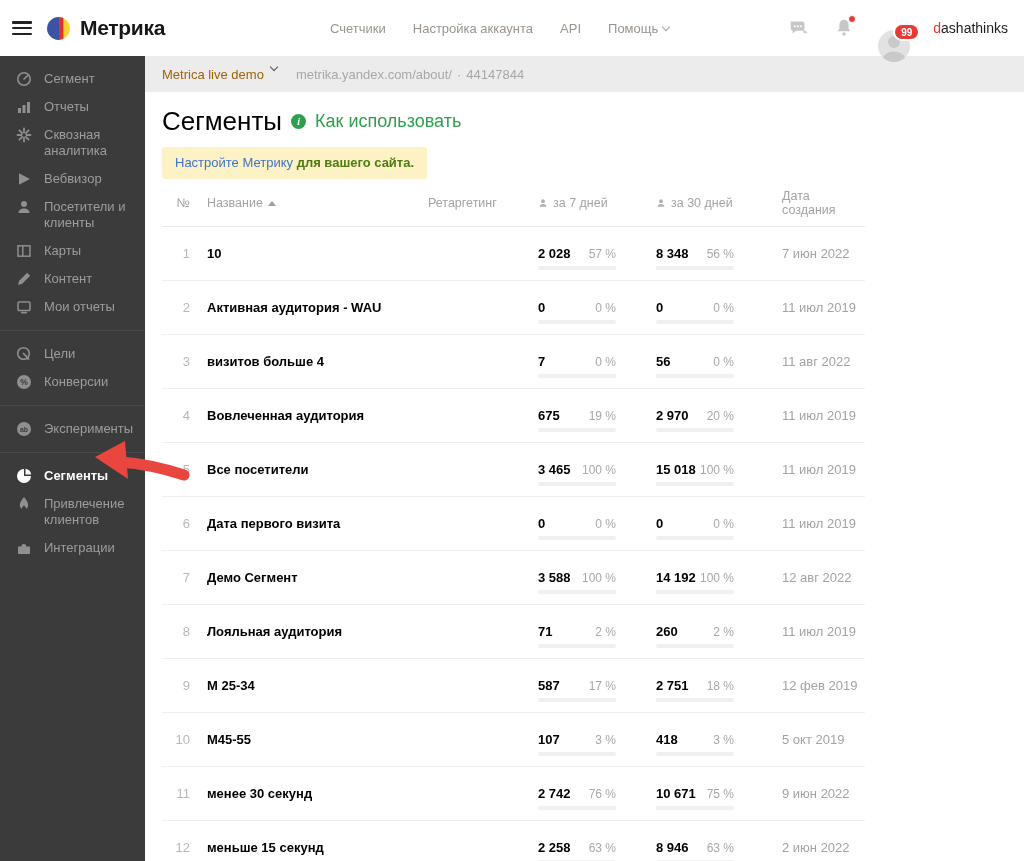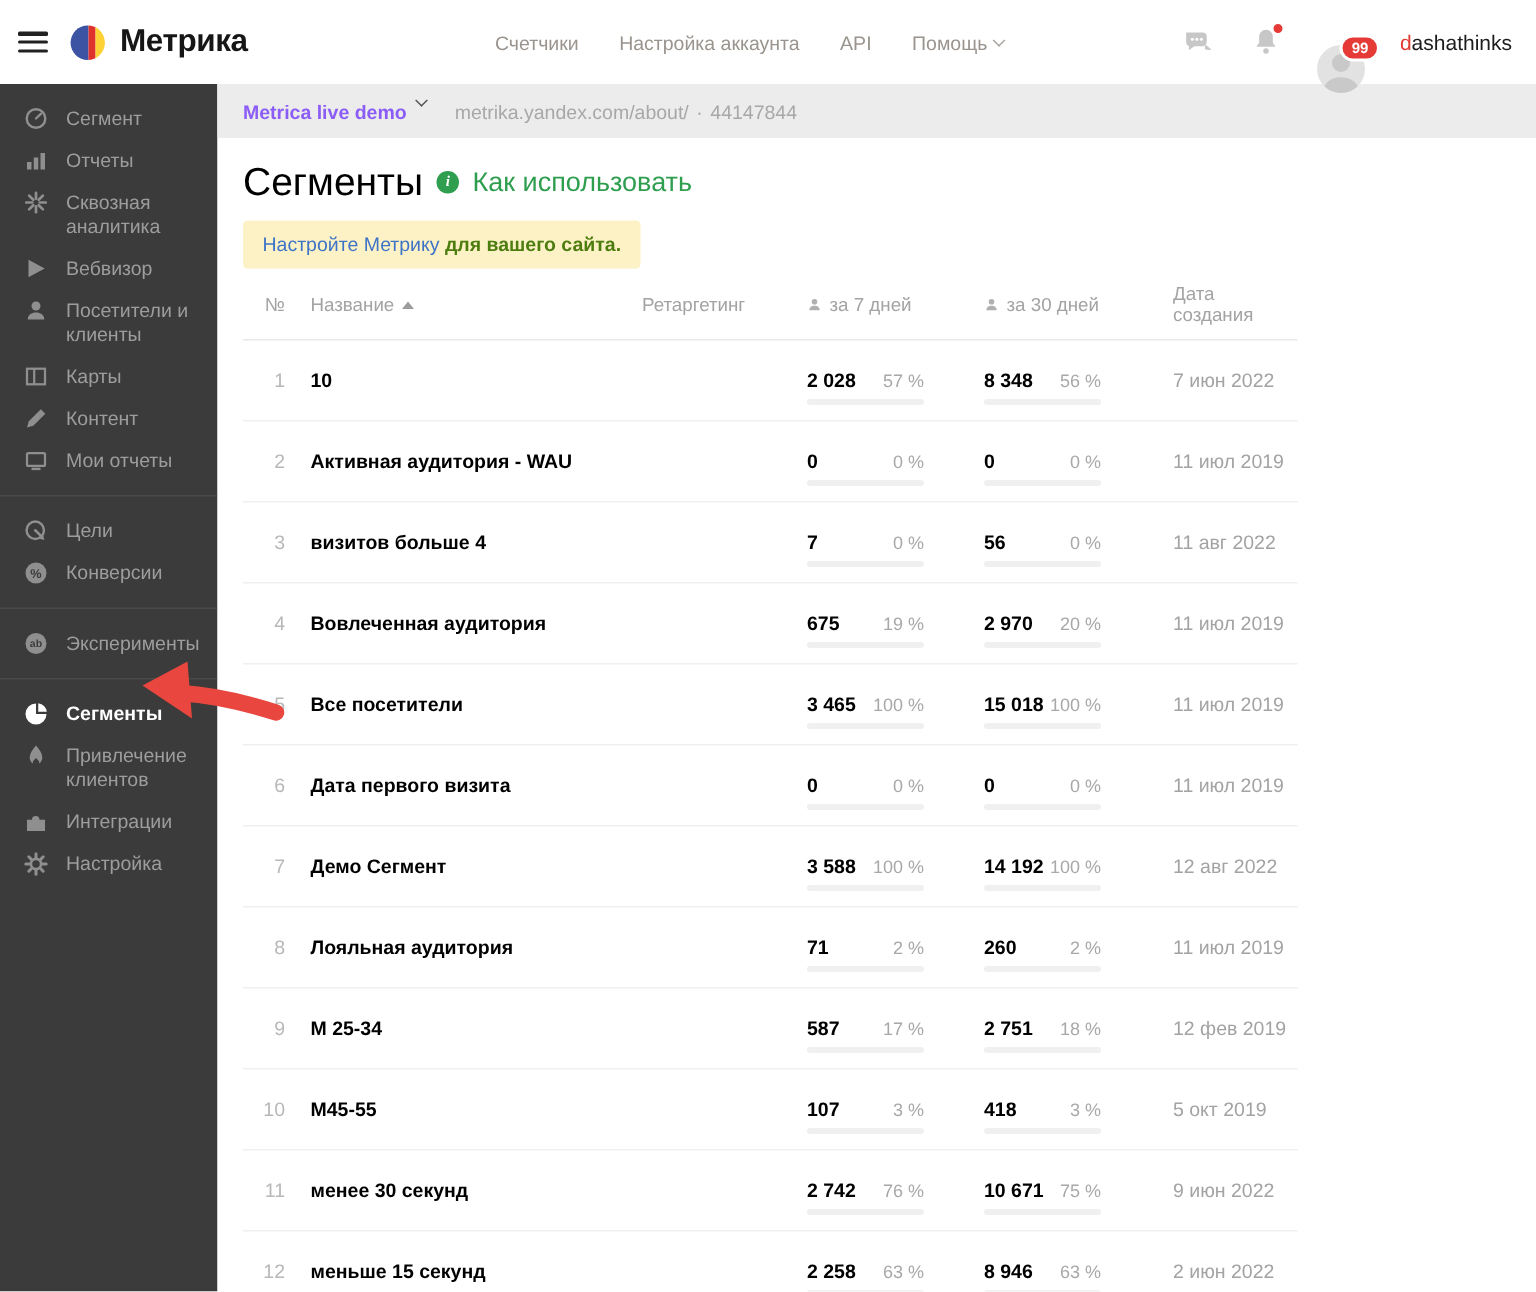--- a/index.html
+++ b/index.html
@@ -28,21 +28,21 @@
   
   .main { display:flex; height:805px; }
   .sidebar { width:145px; flex-shrink:0; background:#3b3b3b; color:#9d9d9d; font-size:13px; padding-top:9px; }
   .side-item { display:flex; gap:12px; padding:6px 8px 6px 16px; align-items:flex-start; line-height:16px; cursor:pointer; }
   .sicon { width:16px; height:16px; flex-shrink:0; color:#8f8f8f; margin-top:0; }
   .side-item.active { color:#fff; font-weight:bold; }
   .side-item.active .sicon { color:#fff; }
   .sdivider { border-top:1px solid #4a4a4a; margin:9px 0; }
   .content { flex:1; background:#fff; }
   .breadcrumb { height:36px; background:#ececec; display:flex; align-items:center; padding-left:17px; font-size:13px; }
-  .crumb-name { color:#8b5cf6; font-weight:bold; display:flex; align-items:flex-start; gap:7px; cursor:pointer; }
+  .crumb-name { color:#a16207; font-weight:normal; display:flex; align-items:flex-start; gap:7px; cursor:pointer; }
   .crumb-name .chev { border-color:#555; }
   .crumb-url { color:#a8a8a8; margin-left:19px; }
   .crumb-sep { color:#a8a8a8; margin:0 5px; }
   .crumb-id { color:#a8a8a8; }
   
   .page-head { margin:14px 0 0 17px; display:flex; align-items:center; gap:9px; }
   .page-title { font-size:26px; color:#000; line-height:31px; }
   .info-icon { width:15px; height:15px; border-radius:50%; background:#2f9e4f; color:#fff; font-size:10px; font-weight:bold; font-style:italic; display:flex; align-items:center; justify-content:center; font-family:"Liberation Serif", serif; }
   .howto { color:#2f9e4f; font-size:18px; cursor:pointer; }
   .banner { display:inline-block; margin:10px 0 0 17px; background:#fdf2c6; padding:8px 13px 9px; border-radius:3px; font-size:13px; }
@@ -237,36 +237,20 @@
           <path d="M8 15a2.2 2.2 0 0 1-2.2-2.2C5.8 11.3 7 10.5 8 9.4c1 1.1 2.2 1.9 2.2 3.4A2.2 2.2 0 0 1 8 15z" fill="#3b3b3b"></path>
         </svg>
       <span>Привлечение клиентов</span>
     </div>
     <div class="side-item">
       <svg class="sicon" viewBox="0 0 16 16">
           <path d="M2 6.5h3.3a2.3 2.3 0 1 1 5 0H14V14H2z" fill="currentColor"></path>
         </svg>
       <span>Интеграции</span>
     </div>
-    <div class="side-item">
-      <svg class="sicon" viewBox="0 0 16 16">
-          <g stroke="currentColor" stroke-width="2" stroke-linecap="round">
-            <line x1="8" y1="1.2" x2="8" y2="3.6"></line>
-            <line x1="8" y1="12.4" x2="8" y2="14.8"></line>
-            <line x1="1.2" y1="8" x2="3.6" y2="8"></line>
-            <line x1="12.4" y1="8" x2="14.8" y2="8"></line>
-            <line x1="3.2" y1="3.2" x2="4.9" y2="4.9"></line>
-            <line x1="11.1" y1="11.1" x2="12.8" y2="12.8"></line>
-            <line x1="12.8" y1="3.2" x2="11.1" y2="4.9"></line>
-            <line x1="3.2" y1="12.8" x2="4.9" y2="11.1"></line>
-          </g>
-          <circle cx="8" cy="8" r="3.4" fill="none" stroke="currentColor" stroke-width="1.8"></circle>
-        </svg>
-      <span>Настройка</span>
-    </div>
   </div>
 
   <div class="content">
     <div class="breadcrumb">
       <span class="crumb-name">
           <span>Metrica live demo</span>
           <i class="chev"></i>
         </span>
       <span class="crumb-url">metrika.yandex.com/about/</span>
       <span class="crumb-sep">·</span>

